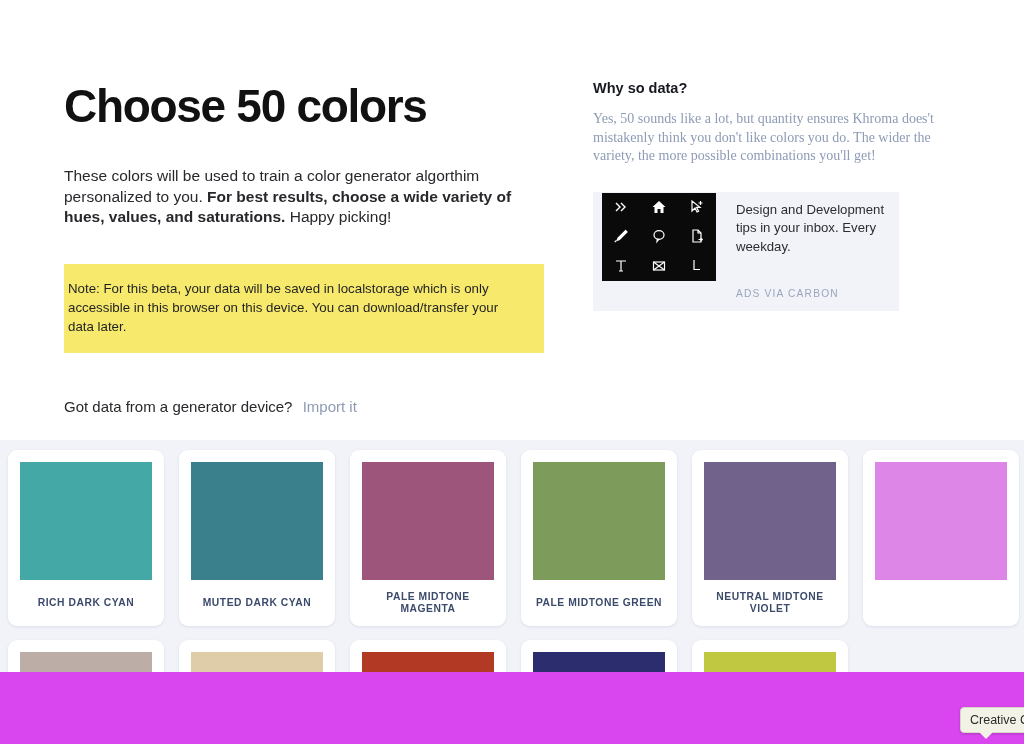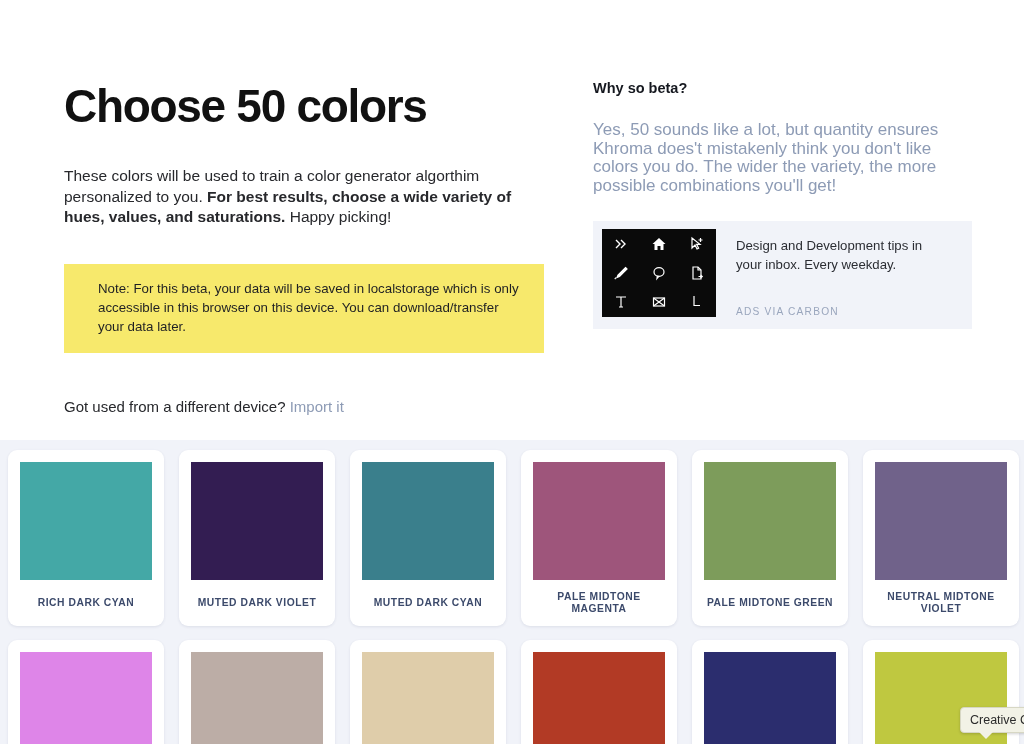--- a/index.html
+++ b/index.html
@@ -51,66 +51,68 @@
     line-height: 20.5px;
     color: #27282c;
     max-width: 455px;
   }
   .intro b { font-weight: bold; }
 
   .note-box {
     margin-top: 36px;
     width: 480px;
     background: #f7e96c;
-    padding: 15px 17px 17px 34px;
+    padding: 15px 17px 17px 4px;
     font-size: 13.3px;
     line-height: 19px;
     color: #1f2023;
   }
 
   .import-line {
     margin-top: 44px;
     font-size: 15px;
     line-height: 20px;
     color: #27282c;
   }
   .import-link {
     color: #8d9bb5;
     text-decoration: none;
     cursor: pointer;
+    margin-left: 6px;
   }
 
   
   .col-right {
     position: absolute;
     left: 593px;
     top: 78px;
     width: 368px;
   }
   .why-title {
     font-size: 14.5px;
     font-weight: bold;
     color: #15181f;
     line-height: 20px;
   }
   .why-body {
-    margin-top: 23px;
-    font-size: 17px;
+    margin-top: 12px;
+    font-size: 14px;
     line-height: 18.5px;
     color: #8d9bb5;
     max-width: 350px;
+    font-family: Liberation Serif, serif;
   }
 
   .ad-box {
     margin-top: 26px;
-    width: 379px;
+    width: 306px;
     background: #f1f3f9;
     display: flex;
     align-items: flex-start;
-    padding: 8px 12px 12px 9px;
+    padding: 1px 12px 12px 9px;
     min-height: 108px;
   }
   .ad-thumb {
     width: 114px;
     height: 88px;
     background: #0a0a0a;
     flex: 0 0 114px;
     display: grid;
     grid-template-columns: repeat(3, 1fr);
     grid-template-rows: repeat(3, 1fr);
@@ -136,21 +138,21 @@
     text-transform: uppercase;
     cursor: pointer;
   }
 
   
   .grid-section {
     position: absolute;
     left: 0;
     top: 440px;
     width: 1024px;
-    height: 304px;
+    height: 232px;
     background: #f1f3f9;
     padding: 10px 16px 0 0;
     overflow: hidden;
   }
   .grid {
     display: grid;
     grid-template-columns: repeat(6, 156px);
     column-gap: 15px;
     row-gap: 14px;
     padding-left: 8px;
@@ -222,29 +224,29 @@
     <div class="col-left">
 
       <h1 class="page-title">Choose 50 colors</h1>
 
       <p class="intro"><span>These colors will be used to train a color generator algorthim personalized to you. </span><b>For best results, choose a wide variety of hues, values, and saturations.</b><span> Happy picking!</span></p>
 
       <div class="note-box">
         <span>Note: For this beta, your data will be saved in localstorage which is only accessible in this browser on this device. You can download/transfer your data later.</span>
       </div>
 
-      <p class="import-line"><span>Got used from a different device?</span>
+      <p class="import-line"><span>Got data from a generator device?</span>
         <a class="import-link" href="#">Import it</a>
       </p>
 
     </div>
 
     <div class="col-right">
 
-      <h2 class="why-title">Why so beta?</h2>
+      <h2 class="why-title">Why so data?</h2>
       <p class="why-body">Yes, 50 sounds like a lot, but quantity ensures Khroma does't mistakenly think you don't like colors you do. The wider the variety, the more possible combinations you'll get!</p>
 
       <div class="ad-box">
 
         <div class="ad-thumb">
           <span>
             <svg width="16" height="16" viewBox="0 0 16 16" fill="none" stroke="#ffffff" stroke-width="1.4">
               <path d="M3 4l4 4-4 4M8 4l4 4-4 4"></path>
             </svg>
           </span>
@@ -306,24 +308,20 @@
     </div>
   </div>
 
   <div class="grid-section" style="background: rgb(241, 243, 249);">
     <div class="grid" id="swatch-grid">
         <div class="card">
           <div class="swatch" style="background: rgb(68, 168, 166);"></div>
           <div class="card-label">Rich Dark Cyan</div>
         </div>
         <div class="card">
-          <div class="swatch" style="background: rgb(51, 29, 82);"></div>
-          <div class="card-label">Muted Dark Violet</div>
-        </div>
-        <div class="card">
           <div class="swatch" style="background: rgb(58, 127, 140);"></div>
           <div class="card-label">Muted Dark Cyan</div>
         </div>
         <div class="card">
           <div class="swatch" style="background: rgb(158, 85, 123);"></div>
           <div class="card-label">Pale Midtone Magenta</div>
         </div>
         <div class="card">
           <div class="swatch" style="background: rgb(125, 156, 91);"></div>
           <div class="card-label">Pale Midtone Green</div>

